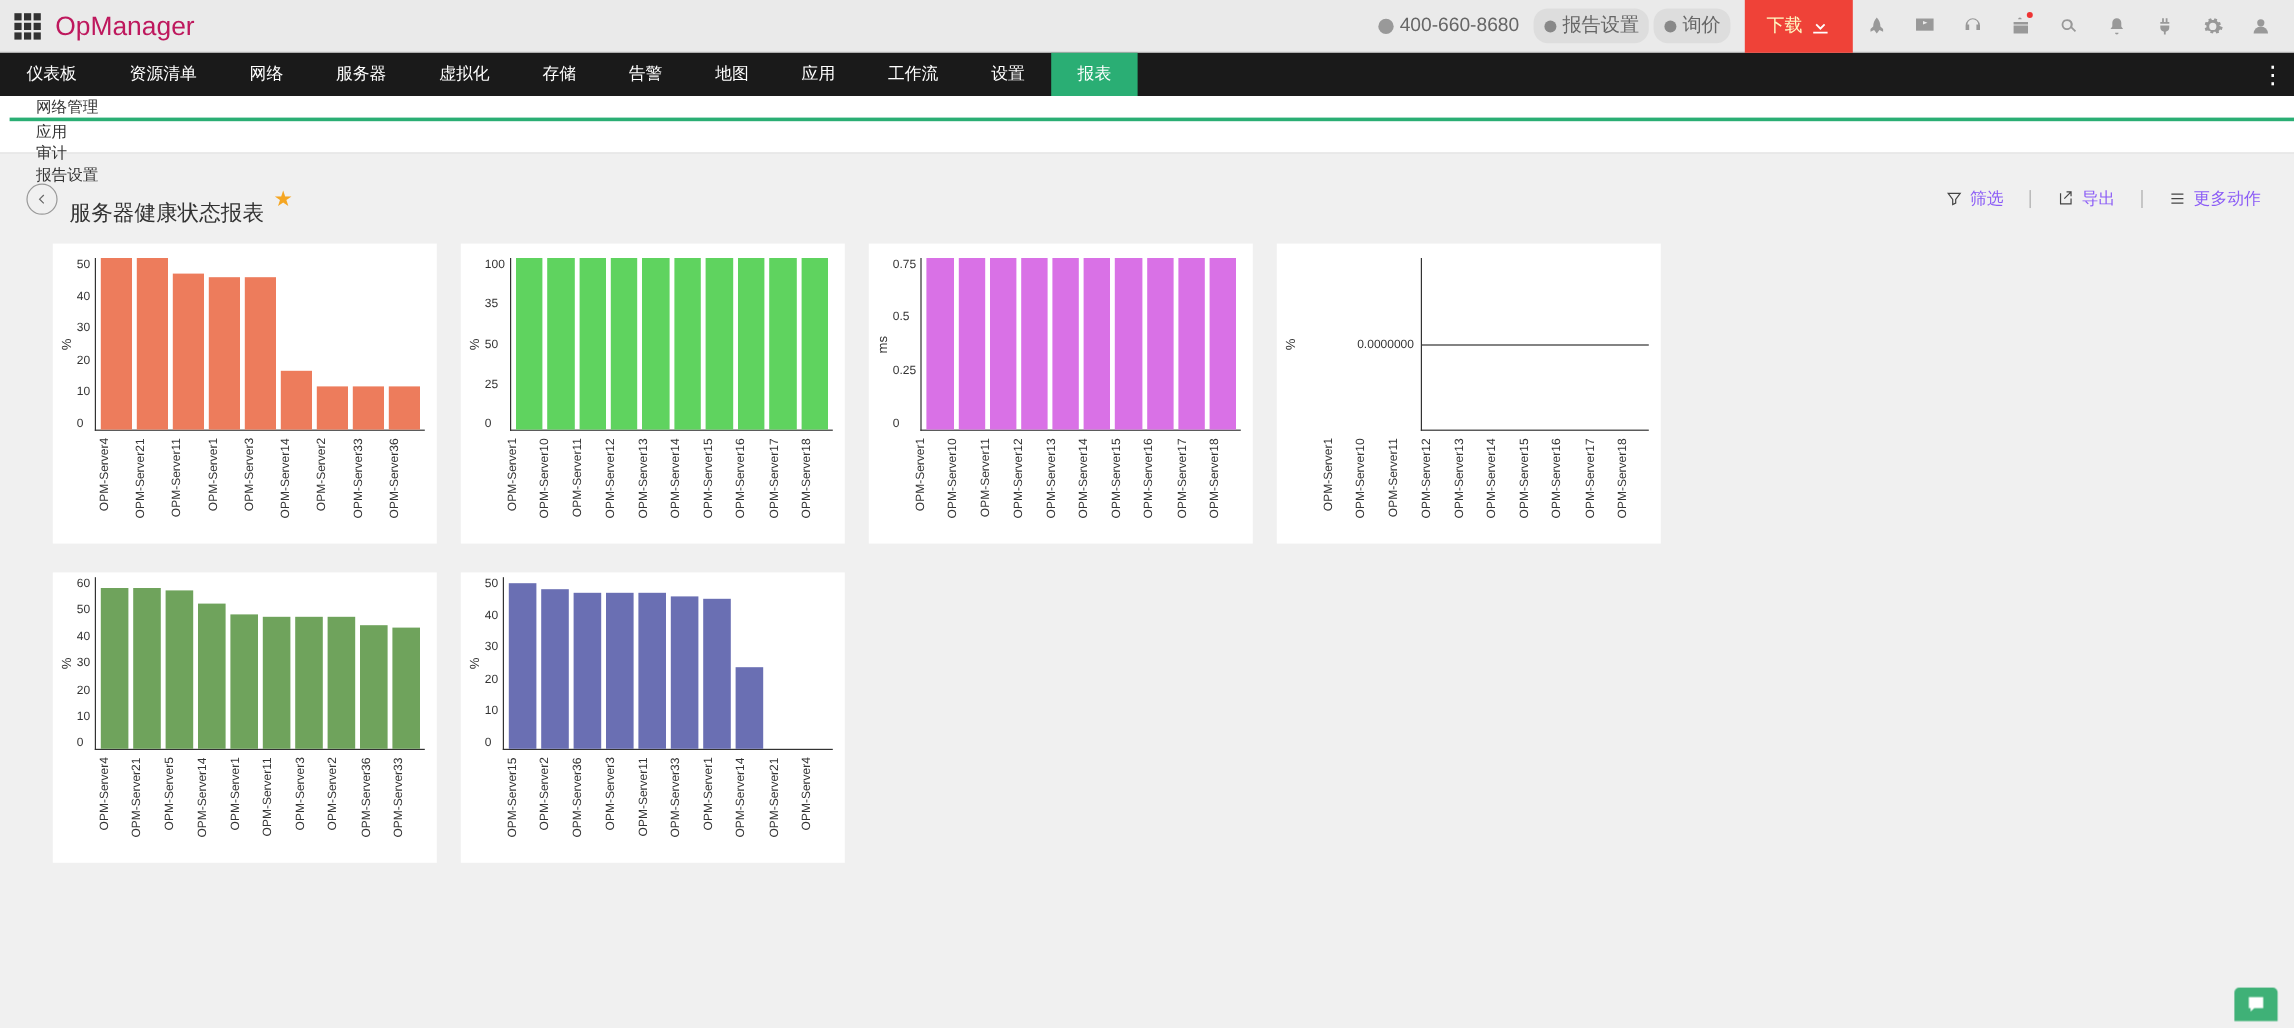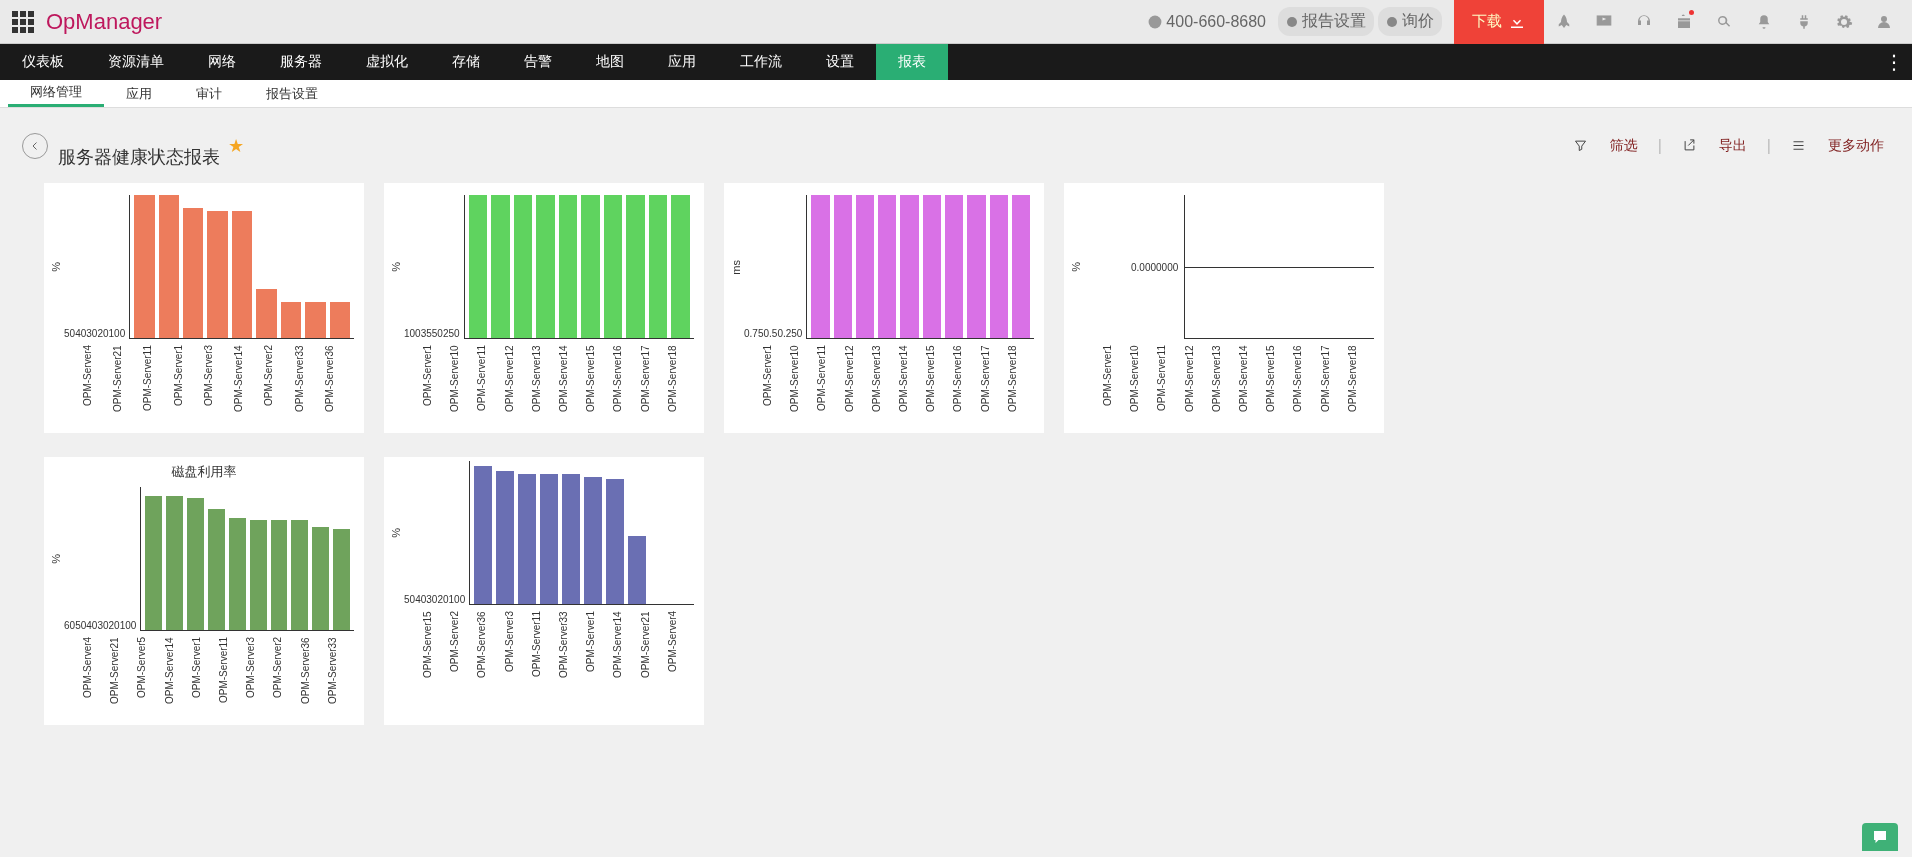--- a/index.html
+++ b/index.html
@@ -13,36 +13,36 @@
 .pill-btn { background:#ddd; margin-left:4px; }
 .download-btn { background:#ef4238; color:#fef9c3; height:44px; padding:0 18px; display:flex; align-items:center; gap:6px; font-size:15px; margin-left:12px; }
 .ticon { width:40px; height:44px; display:flex; align-items:center; justify-content:center; color:#999; }
 .ticon svg { width:18px; height:18px; fill:currentColor; }
 .gift-icon { position:relative; }
 .gift-dot { position:absolute; top:10px; right:10px; width:5px; height:5px; background:#e33; border-radius:50%; }
 .main-nav { background:#1a1a1a; height:36px; display:flex; align-items:stretch; }
 .main-nav .nav-item { color:#fff; font-size:14px; padding:0 22px; display:flex; align-items:center; cursor:pointer; }
 .main-nav .nav-item.active { background:#2aae74; }
 .nav-more { margin-left:auto; color:#fff; width:36px; display:flex; align-items:center; justify-content:center; font-size:20px; }
-.sub-nav { background:#fff; height:28px; display:flex; align-items:stretch; border-bottom:1px solid #ddd; padding-left:8px; }
+.sub-nav { background:#fff; height:48px; display:flex; align-items:stretch; border-bottom:1px solid #ddd; padding-left:8px;flex-direction:column; }
 .sub-nav .sub-item { font-size:13px; color:#333; padding:0 22px; display:flex; align-items:center; cursor:pointer; }
 .sub-nav .sub-item.active { border-bottom:3px solid #2aae74; }
 .page-header { display:flex; align-items:center; padding:14px 22px; }
 .back-circle { width:26px; height:26px; border:1px solid #999; border-radius:50%; display:flex; align-items:center; justify-content:center; margin-right:10px; color:#666; }
 .page-title { font-size:18px; color:#333; margin-right:8px;margin-top:23px; }
 .star { color:#f5a623; font-size:18px; }
 .hdr-spacer { flex:1; }
-.hdr-action { display:flex; align-items:center; gap:22px; color:#7f1d1d; font-size:14px; cursor:pointer; padding:0 6px; }
+.hdr-action { display:flex; align-items:center; gap:6px; color:#8b5cf6; font-size:14px; cursor:pointer; padding:0 6px; }
 .hdr-sep { color:#bbb; margin:0 14px; }
 .charts-area { padding:0 44px 40px 44px; }
 .chart-row { display:flex; gap:20px; margin-bottom:24px; }
 .chart-card { width:320px; background:#fff; }
 .chart-title { text-align:center; font-size:13px; color:#333; padding:6px 0 2px 0; }
 .chart-body { display:flex; height:150px; padding:4px 10px 2px 4px; }
-.y-axis { display:flex; flex-direction:row; justify-content:space-between; align-items:flex-end; font-size:10px; color:#333; padding:0 4px 0 0; }
+.y-axis { display:flex; flex-direction:column; justify-content:space-between; align-items:flex-start; font-size:10px; color:#333; padding:0 4px 0 0; }
 .y-label-wrap { display:flex; align-items:center; }
 .y-label { writing-mode:vertical-rl; transform:rotate(180deg); font-size:11px; color:#333; padding:0 2px; }
 .plot-area { flex:1; border-left:1px solid #333; border-bottom:1px solid #333; display:flex; align-items:flex-end; gap:4px; padding:0 4px; position:relative; }
 .bar { flex:1; min-width:0; }
 .zero-line { position:absolute; left:0; right:0; border-top:1px solid #333; top:50%; }
 .x-axis { display:flex; padding:4px 10px 8px 38px; }
 .x-tick { flex:1; font-size:10px; color:#333; writing-mode:vertical-rl; transform:rotate(180deg); text-align:right; display:flex; justify-content:flex-end; padding-top:2px; height:80px; }
 .chat-fab { position:fixed; bottom:6px; right:14px; width:36px; height:28px; background:#3fb177; border-radius:4px 4px 0 0; display:flex; align-items:center; justify-content:center; }
 .chat-fab svg { width:18px; height:18px; fill:#fff; }
 .y-single { font-size:10px; color:#333; align-self:center; white-space:nowrap; padding-right:6px;padding-left:47px; }
@@ -339,21 +339,20 @@
           <div class="x-tick">OPM-Server14</div>
           <div class="x-tick">OPM-Server15</div>
           <div class="x-tick">OPM-Server16</div>
           <div class="x-tick">OPM-Server17</div>
           <div class="x-tick">OPM-Server18</div>
         </div>
       </div>
     </div>
     <div class="chart-row">
       <div class="chart-card">
-        <div class="chart-title">磁盘利用率</div>
         <div class="chart-body">
           <div class="y-label-wrap">
             <div class="y-label">%</div>
           </div>
           <div class="y-axis">
             <span>60</span>
             <span>50</span>
             <span>40</span>
             <span>30</span>
             <span>20</span>

